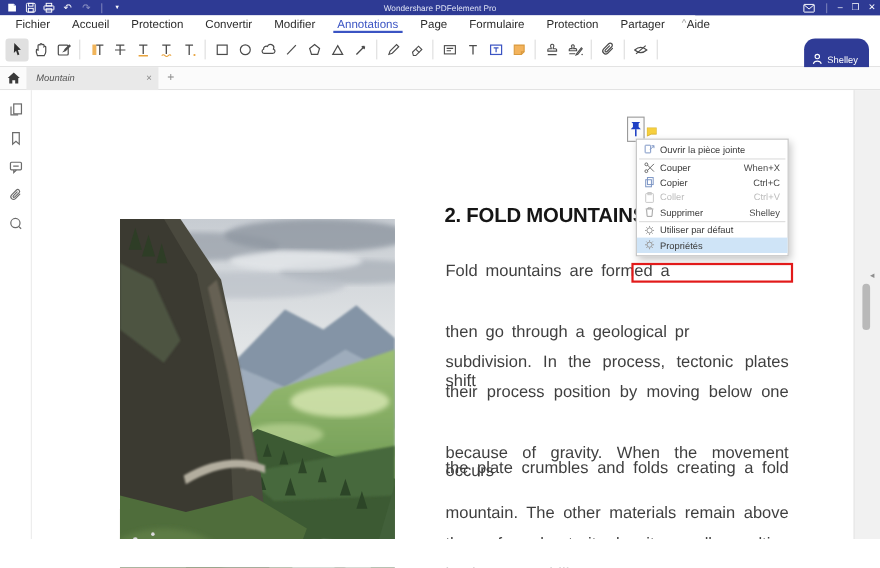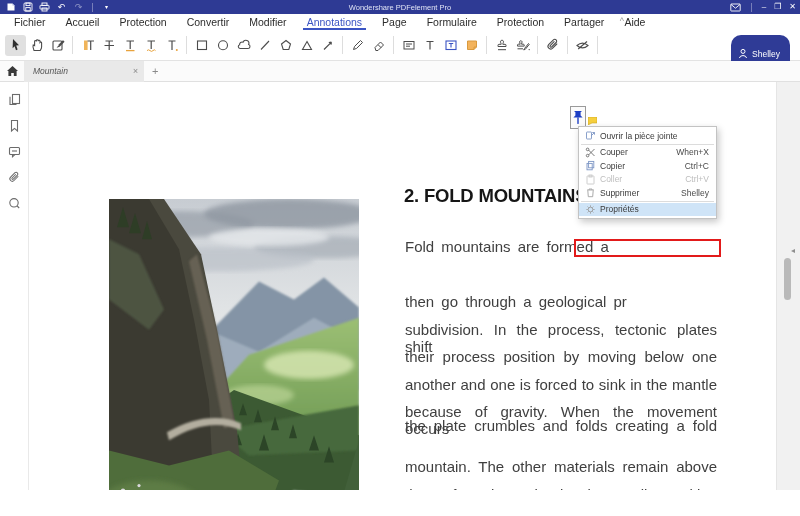--- a/index.html
+++ b/index.html
@@ -417,21 +417,20 @@
           <circle cx="18" cy="350" r="2"></circle>
       </g>
     </svg>
 
     <div class="doc-heading">2. FOLD MOUNTAINS</div>
 
     <div class="body-line cut" style="top:156px">Fold mountains are formed a</div>
     <div class="body-line cut" style="top:211px">then go through a geological pr</div>
     <div class="body-line just" style="top:238.5px">subdivision. In the process, tectonic plates shift</div>
     <div class="body-line just" style="top:266px">their process position by moving below one</div>
-    <div class="body-line just" style="top:293.5px">another and one is forced to sink in the mantle</div>
     <div class="body-line just" style="top:321px">because of gravity. When the movement occurs</div>
     <div class="body-line just" style="top:335px">the plate crumbles and folds creating a fold</div>
     <div class="body-line just" style="top:376px">mountain. The other materials remain above</div>
     <div class="body-line just" style="top:403.5px">the surface due to its density usually resulting</div>
     <div class="body-line" style="top:431px">in plateaus or hills.</div>
   </div>
 
   <div class="pin-box">
     <svg width="12" height="17" viewBox="0 0 12 17">
         <path d="M2 2 h8 l-1.4 1.2 v3.2 l2 2 H1.4 l2-2 V3.2 Z" fill="#1d3fc4"></path>
@@ -491,27 +490,37 @@
       <span class="cm-ic">
         <svg width="11" height="11" viewBox="0 0 11 11" fill="none" stroke="#a0a0a0" stroke-width=".9">
             <path d="M2 3 h7 M4 3 v-1 h3 v1"></path>
             <path d="M2.8 3.4 l.5 6.3 h4.4 l.5-6.3"></path>
           </svg>
       </span>
       <span class="cm-label">Supprimer</span>
       <span class="cm-short">Shelley</span>
     </div>
     <div class="cm-sep"></div>
-    <div class="cm-row hl">
+    <div class="cm-row">
       <span class="cm-ic">
         <svg width="11" height="11" viewBox="0 0 11 11" fill="none" stroke="#9a9a9a" stroke-width=".9">
             <circle cx="5.5" cy="5.5" r="2.3"></circle>
             <path d="M5.5 1.4 v1.4 M5.5 8.2 v1.4 M1.4 5.5 h1.4 M8.2 5.5 h1.4 M2.6 2.6 l1 1 M7.4 7.4 l1 1 M8.4 2.6 l-1 1 M3.6 7.4 l-1 1"></path>
           </svg>
       </span>
+      <span class="cm-label">Utiliser par défaut</span>
+      <span class="cm-short"></span>
+    </div>
+    <div class="cm-row hl">
+      <span class="cm-ic">
+        <svg width="11" height="11" viewBox="0 0 11 11" fill="none" stroke="#9a9a9a" stroke-width=".9">
+            <circle cx="5.5" cy="5.5" r="2.3"></circle>
+            <path d="M5.5 1.4 v1.4 M5.5 8.2 v1.4 M1.4 5.5 h1.4 M8.2 5.5 h1.4 M2.6 2.6 l1 1 M7.4 7.4 l1 1 M8.4 2.6 l-1 1 M3.6 7.4 l-1 1"></path>
+          </svg>
+      </span>
       <span class="cm-label">Propriétés</span>
       <span class="cm-short"></span>
     </div>
   </div>
 
   <div class="red-box"></div>
 
   <div class="scrollstrip">
     <div class="scroll-thumb"></div>
   </div>

